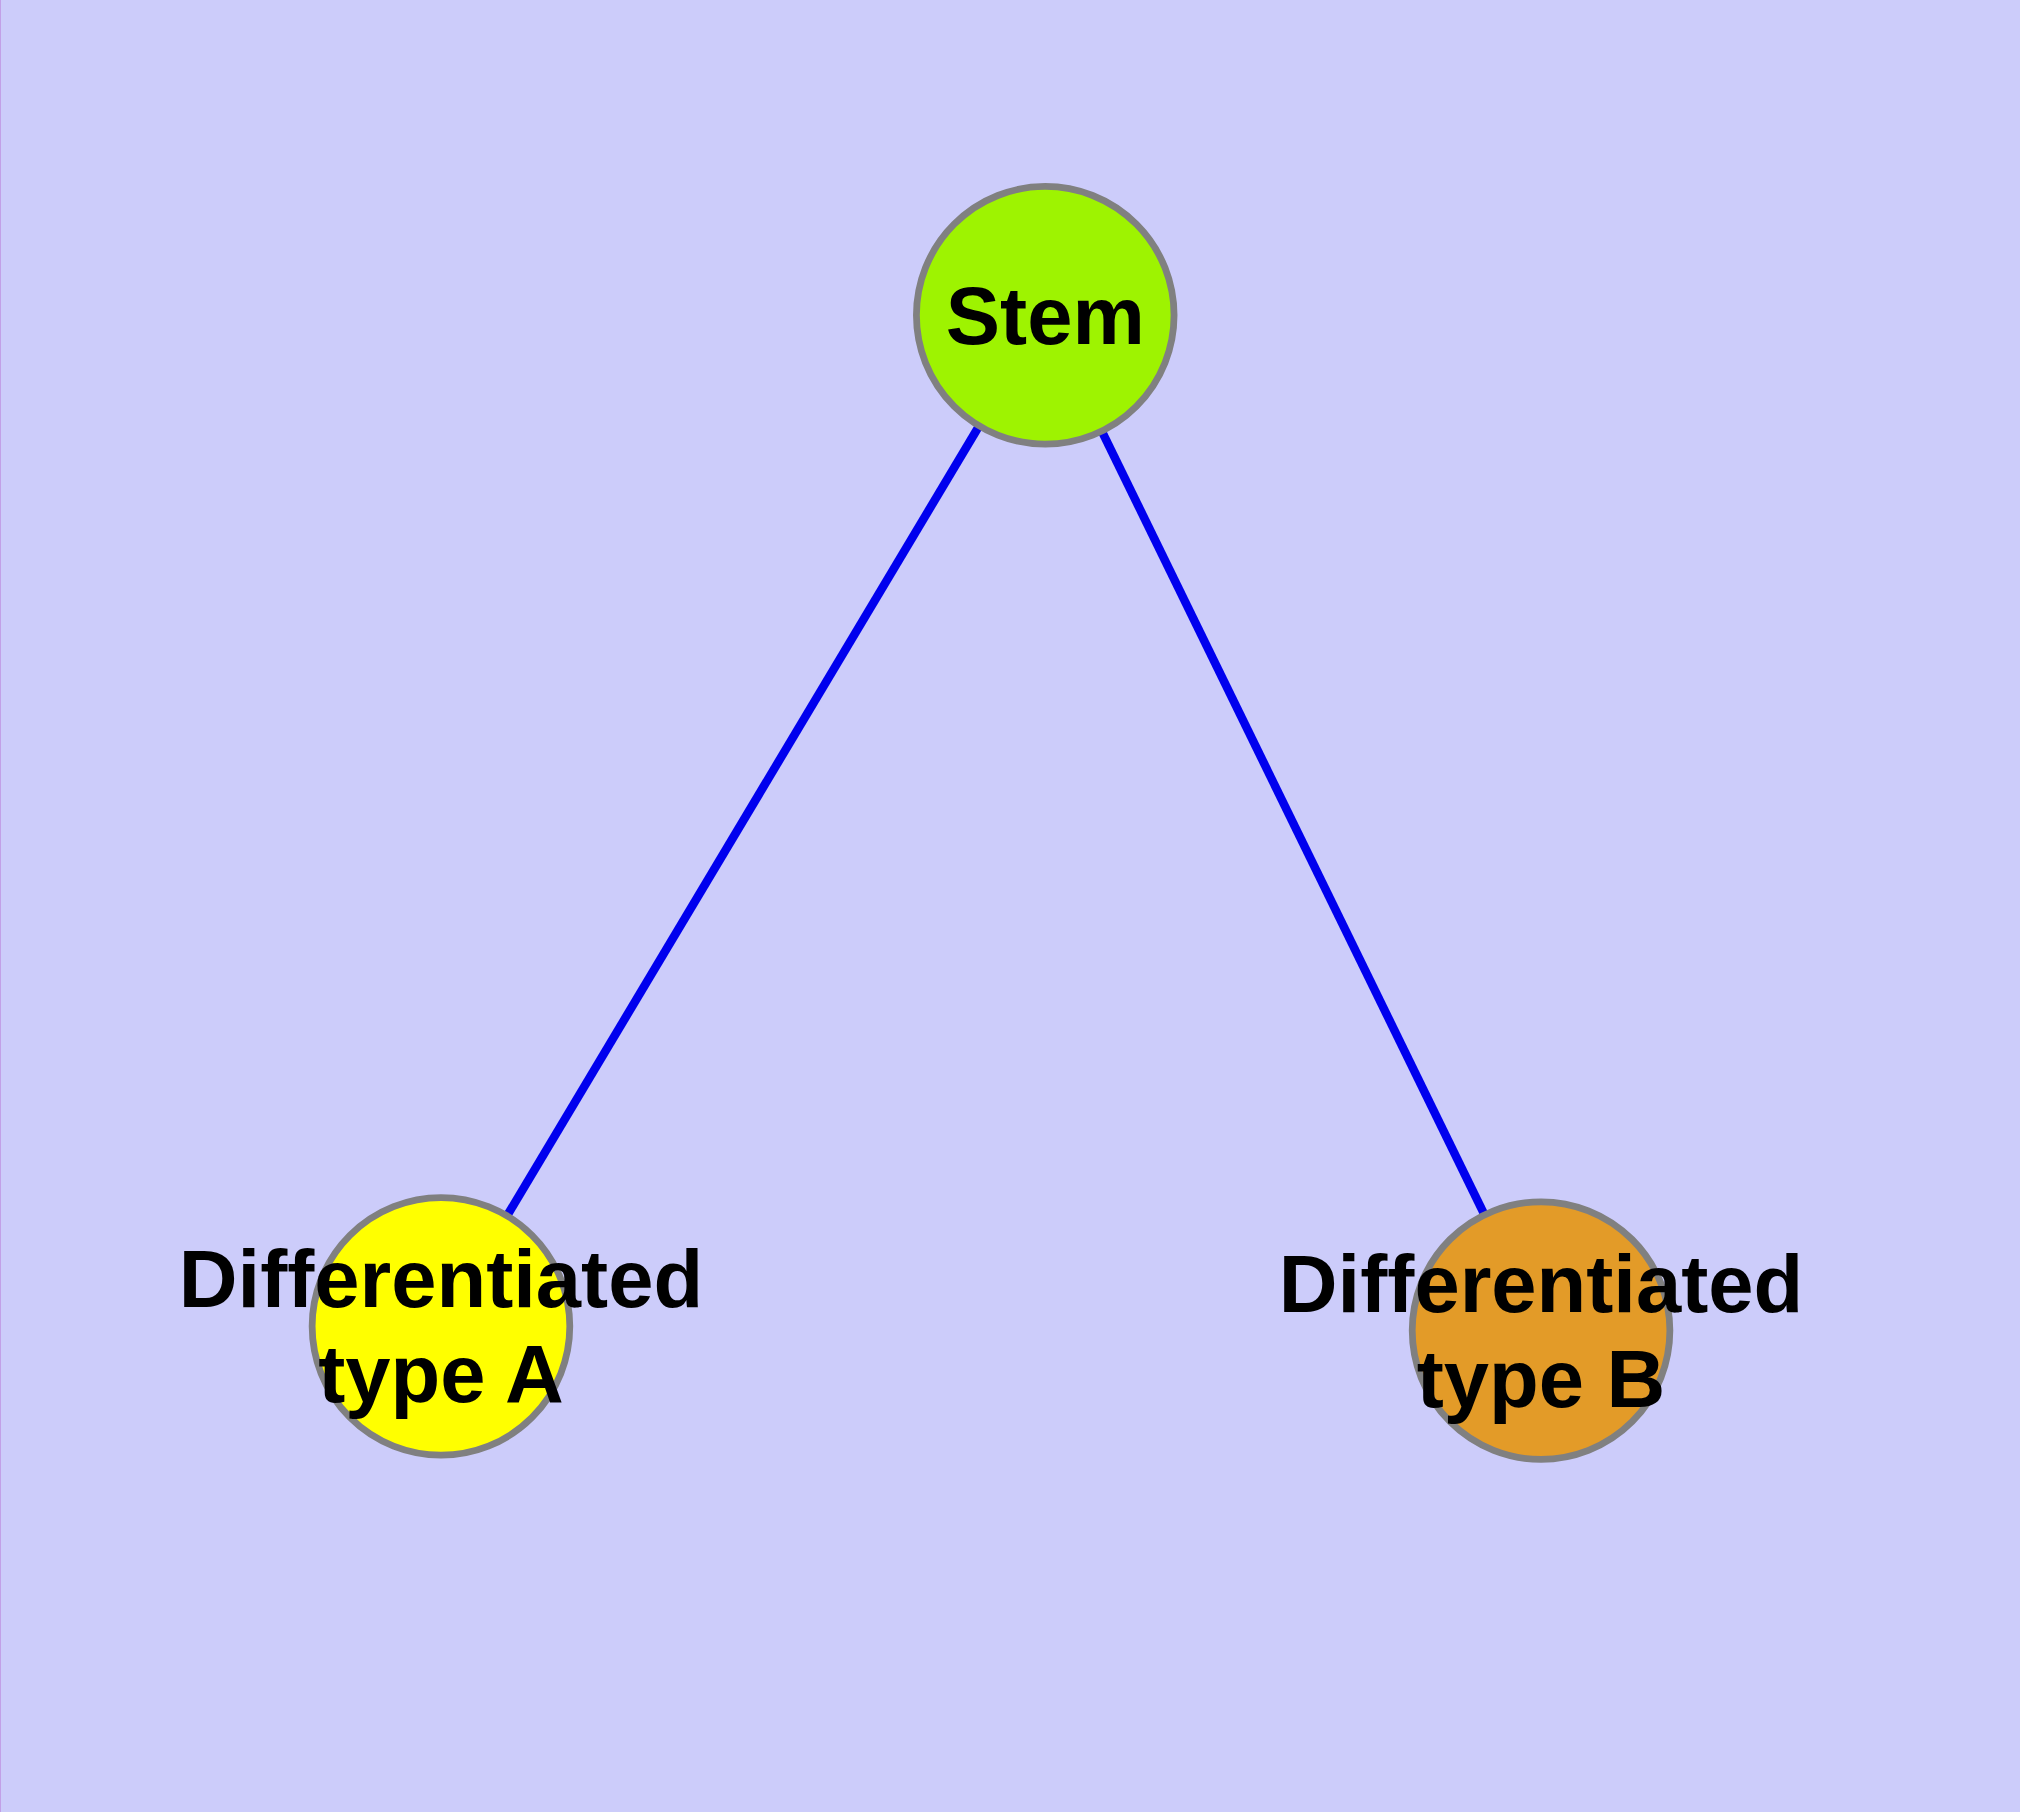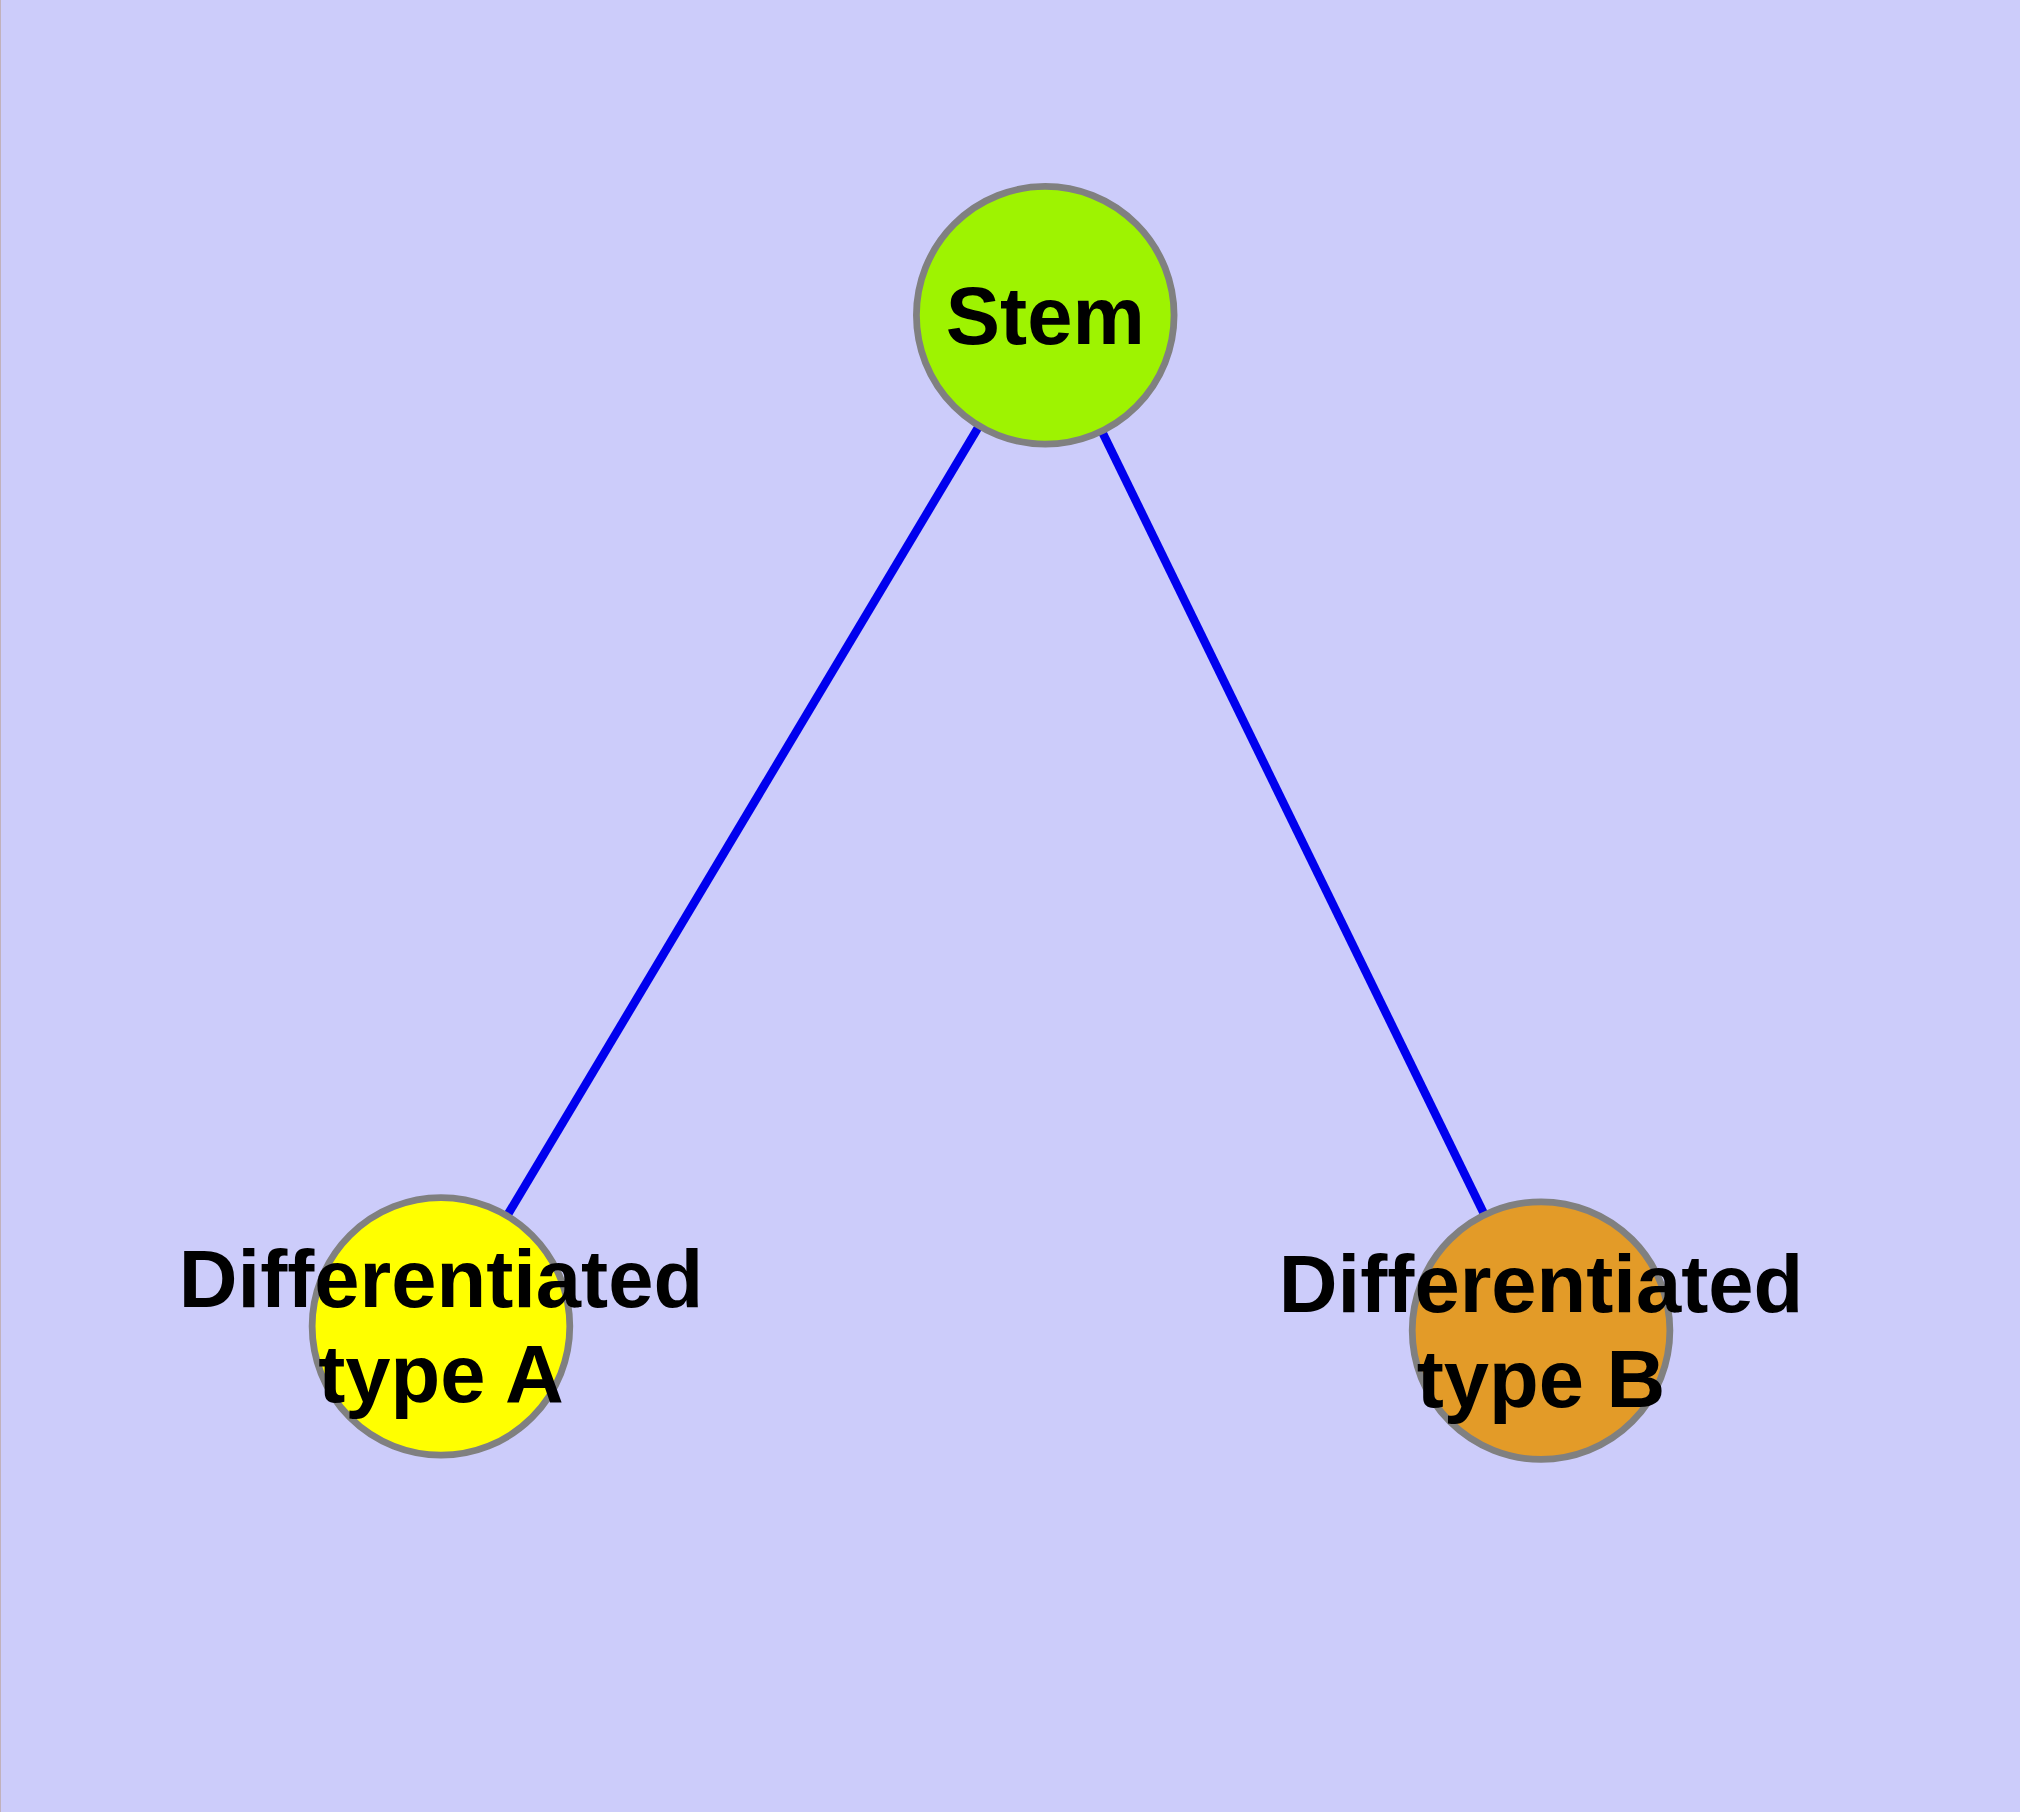--- a/index.html
+++ b/index.html
@@ -30,21 +30,21 @@
     font-size: 96px;
     fill: #000000;
     text-anchor: middle;
     dominant-baseline: auto;
     white-space: pre;
   }
 </style>
 </head>
 <body>
 
-<div id="canvas" style="width: 2002px; height: 1812px; background: #a16207;">
+<div id="canvas" style="width: 2002px; height: 1812px; background: #a21caf;">
   <svg id="graph-svg" viewBox="0 0 2384 2138">
 
     <rect x="0" y="0" width="2384" height="2138" fill="#ccccfa"></rect>
 
     <g>
       <line x1="1233" y1="372" x2="520" y2="1565" stroke="#0000ee" stroke-width="10"></line>
       <line x1="1233" y1="372" x2="1818" y2="1570" stroke="#0000ee" stroke-width="10"></line>
     </g>
 
     <g>

